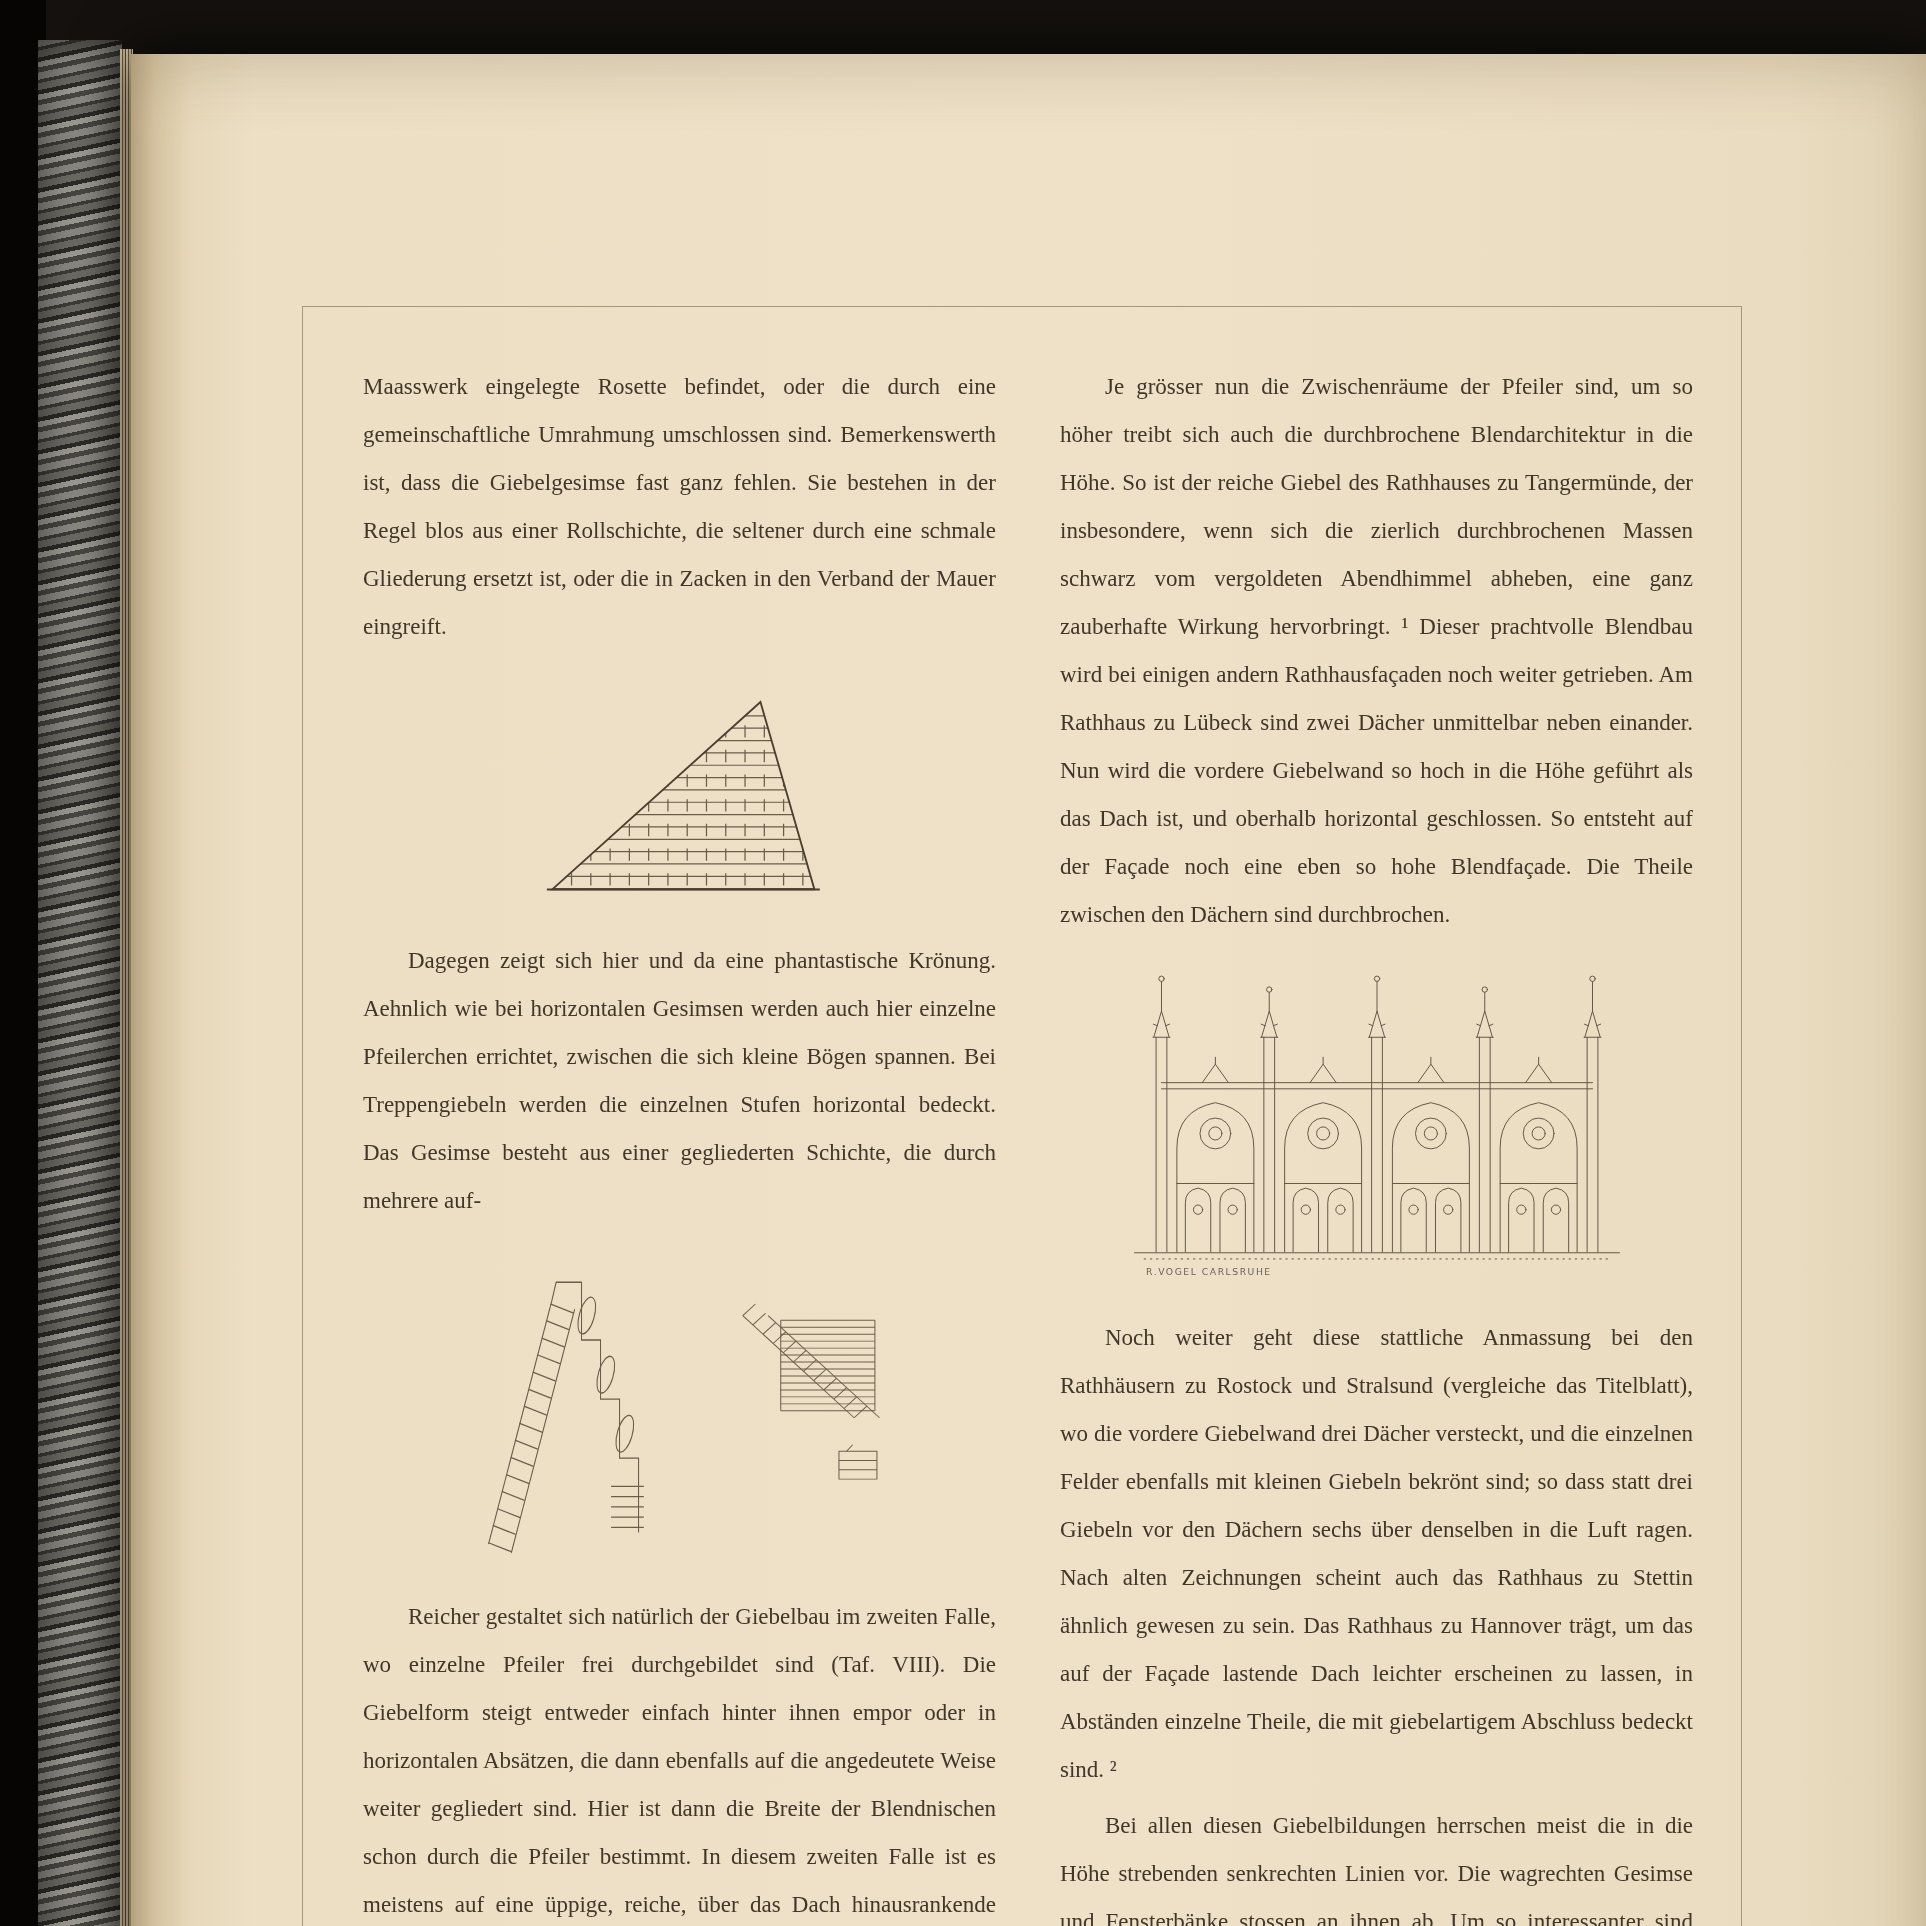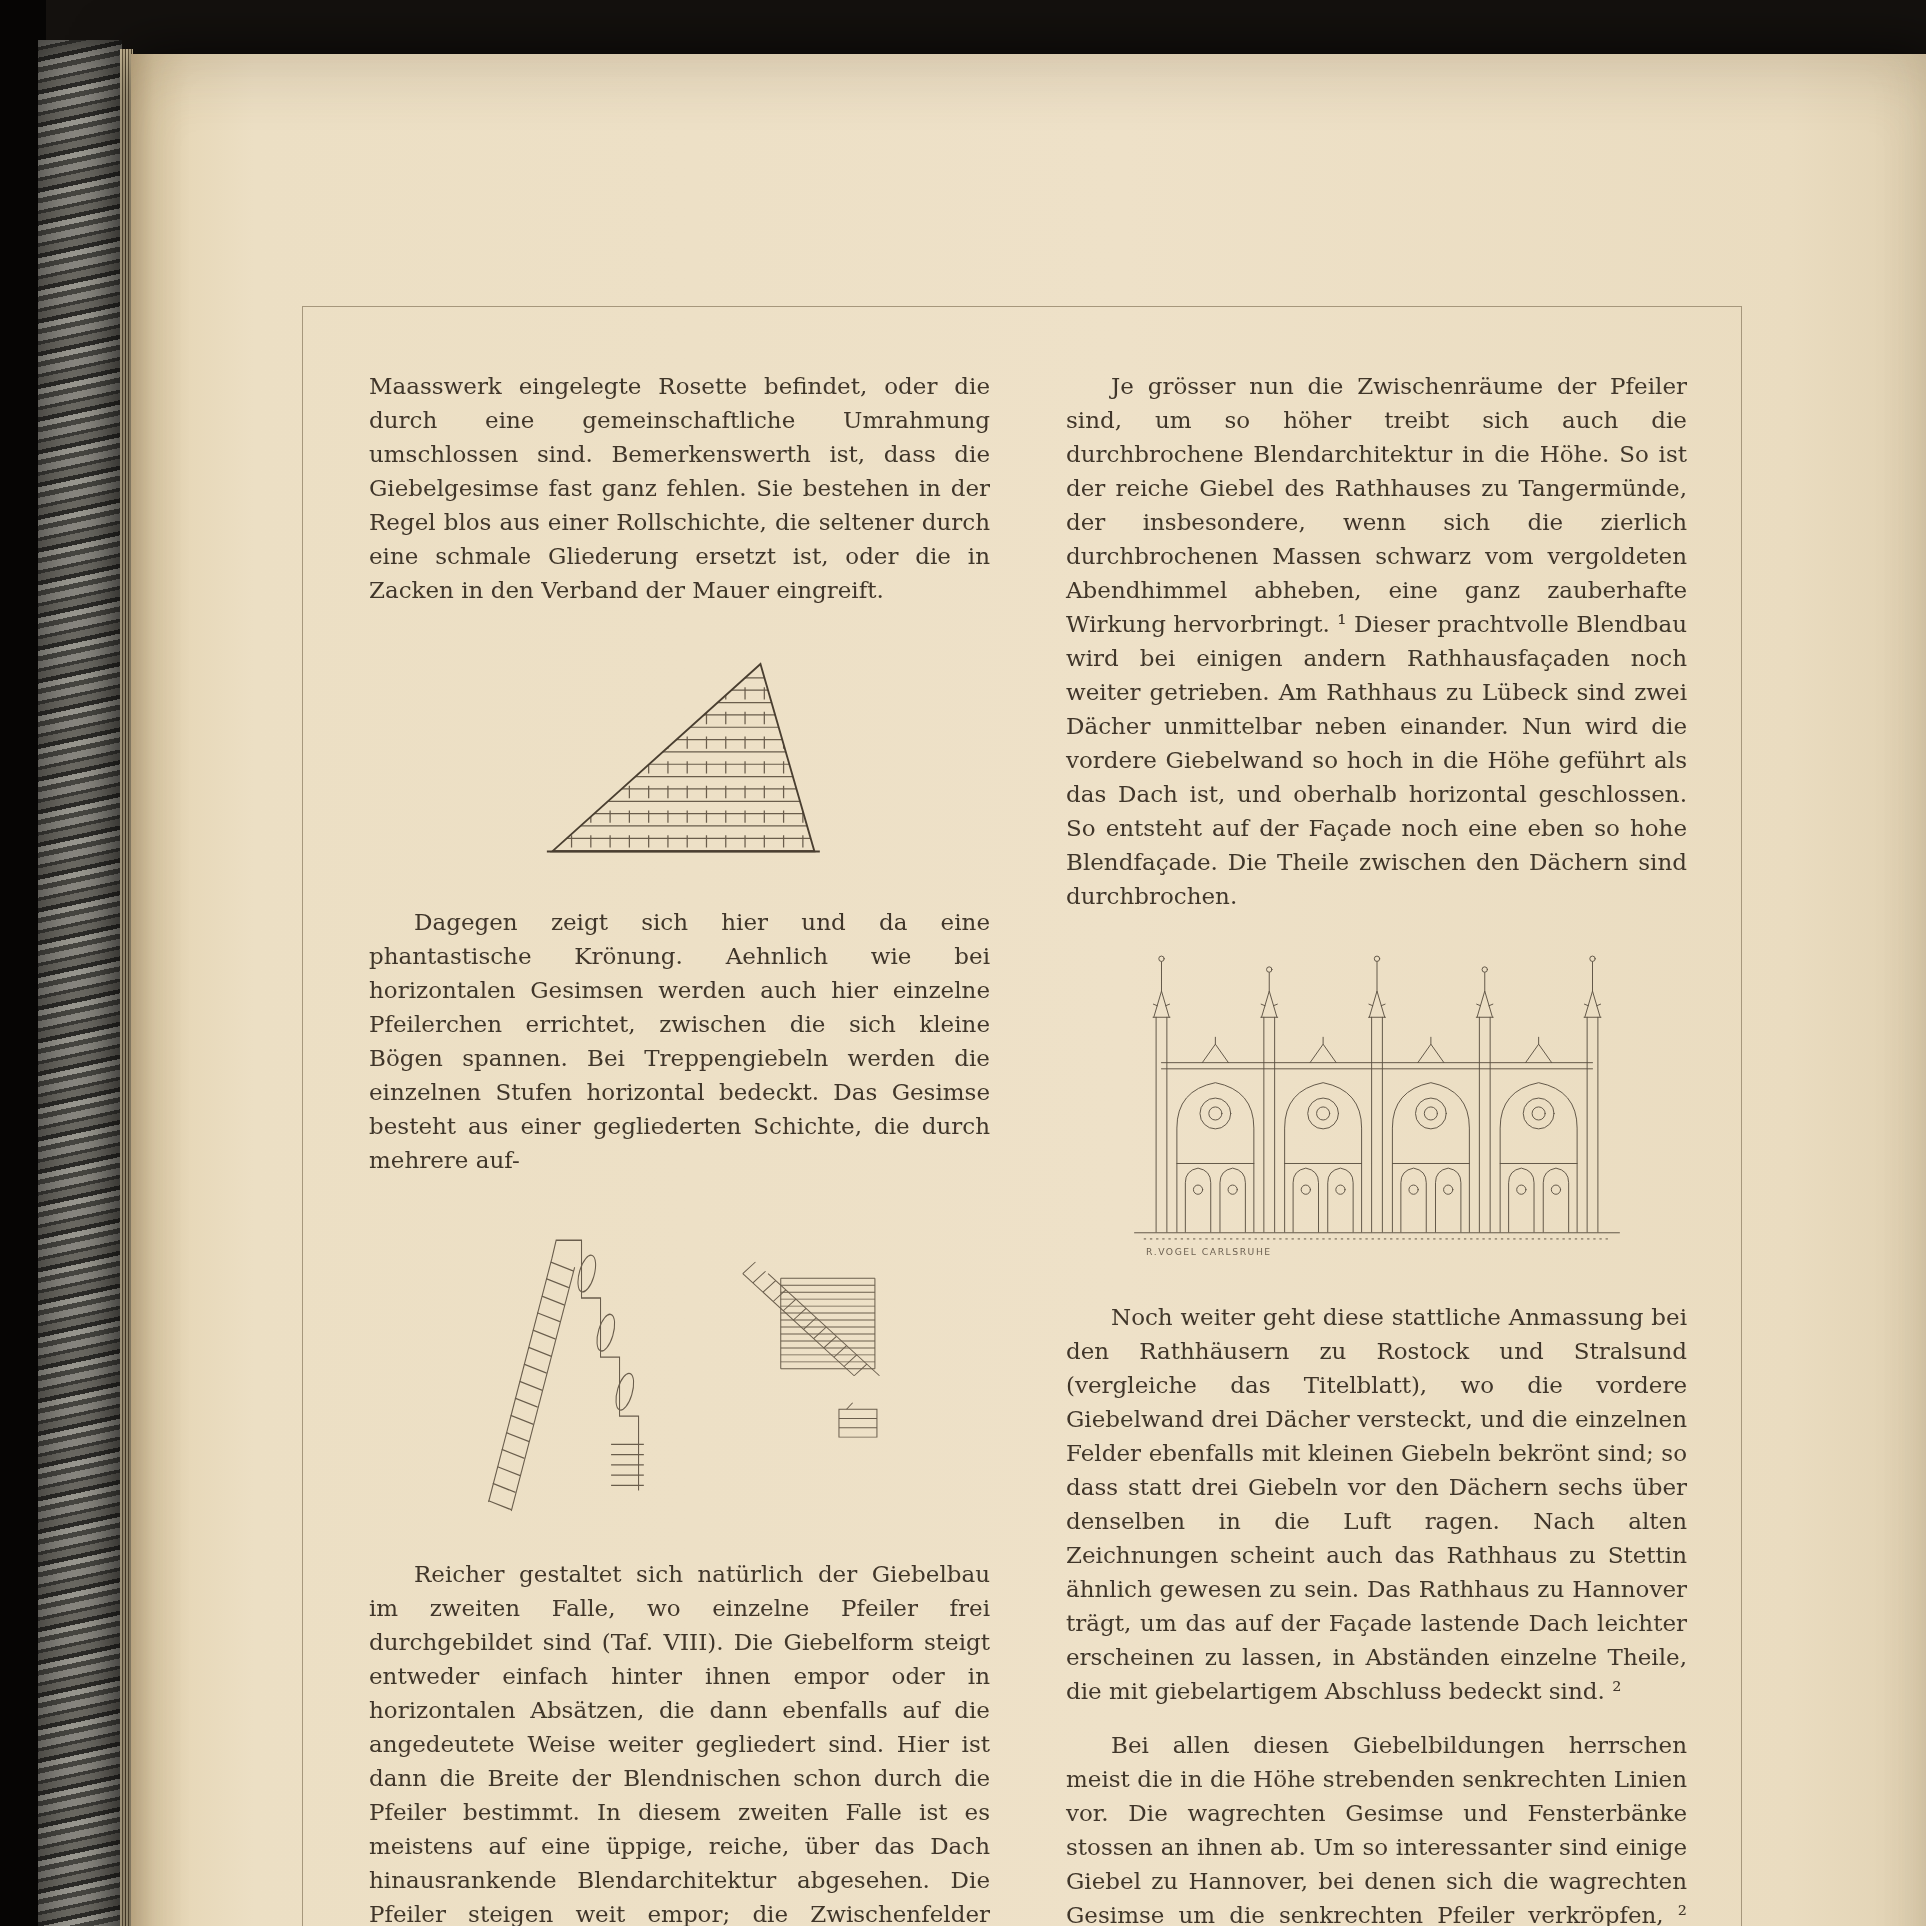--- a/index.html
+++ b/index.html
@@ -32,21 +32,21 @@
                inset 0 -35px 62px rgba(90,70,40,.16),
                0 0 54px rgba(0,0,0,.72);
   }
   .frame{
     position:absolute;left:171px;top:252px;width:1438px;height:2201px;
     border:1.2px solid #a6977c;
   }
   .col{position:absolute;top:305px;width:641px;height:2146px;display:flex;flex-direction:column;}
   .col-left{left:228px;}
   .col-right{left:925px;}
-  p.bt{margin:10px;font-size:23px;line-height:34px;color:#40362a;text-align:justify;}
+  p.bt{margin:4px;font-size:23px;line-height:48px;color:#40362a;text-align:justify;font-family:Liberation Serif, serif;}
   .ind{text-indent:45px;}
   figure{margin:0;}
   .fig1{display:flex;justify-content:center;margin:30px 0 32px;}
   .figrow{display:flex;justify-content:center;align-items:center;gap:73px;margin:25px 0 27px;}
   .fig4{display:flex;justify-content:center;margin:24px 0 27px;}
   svg{display:block;}
 </style>
 </head>
 <body>
 

